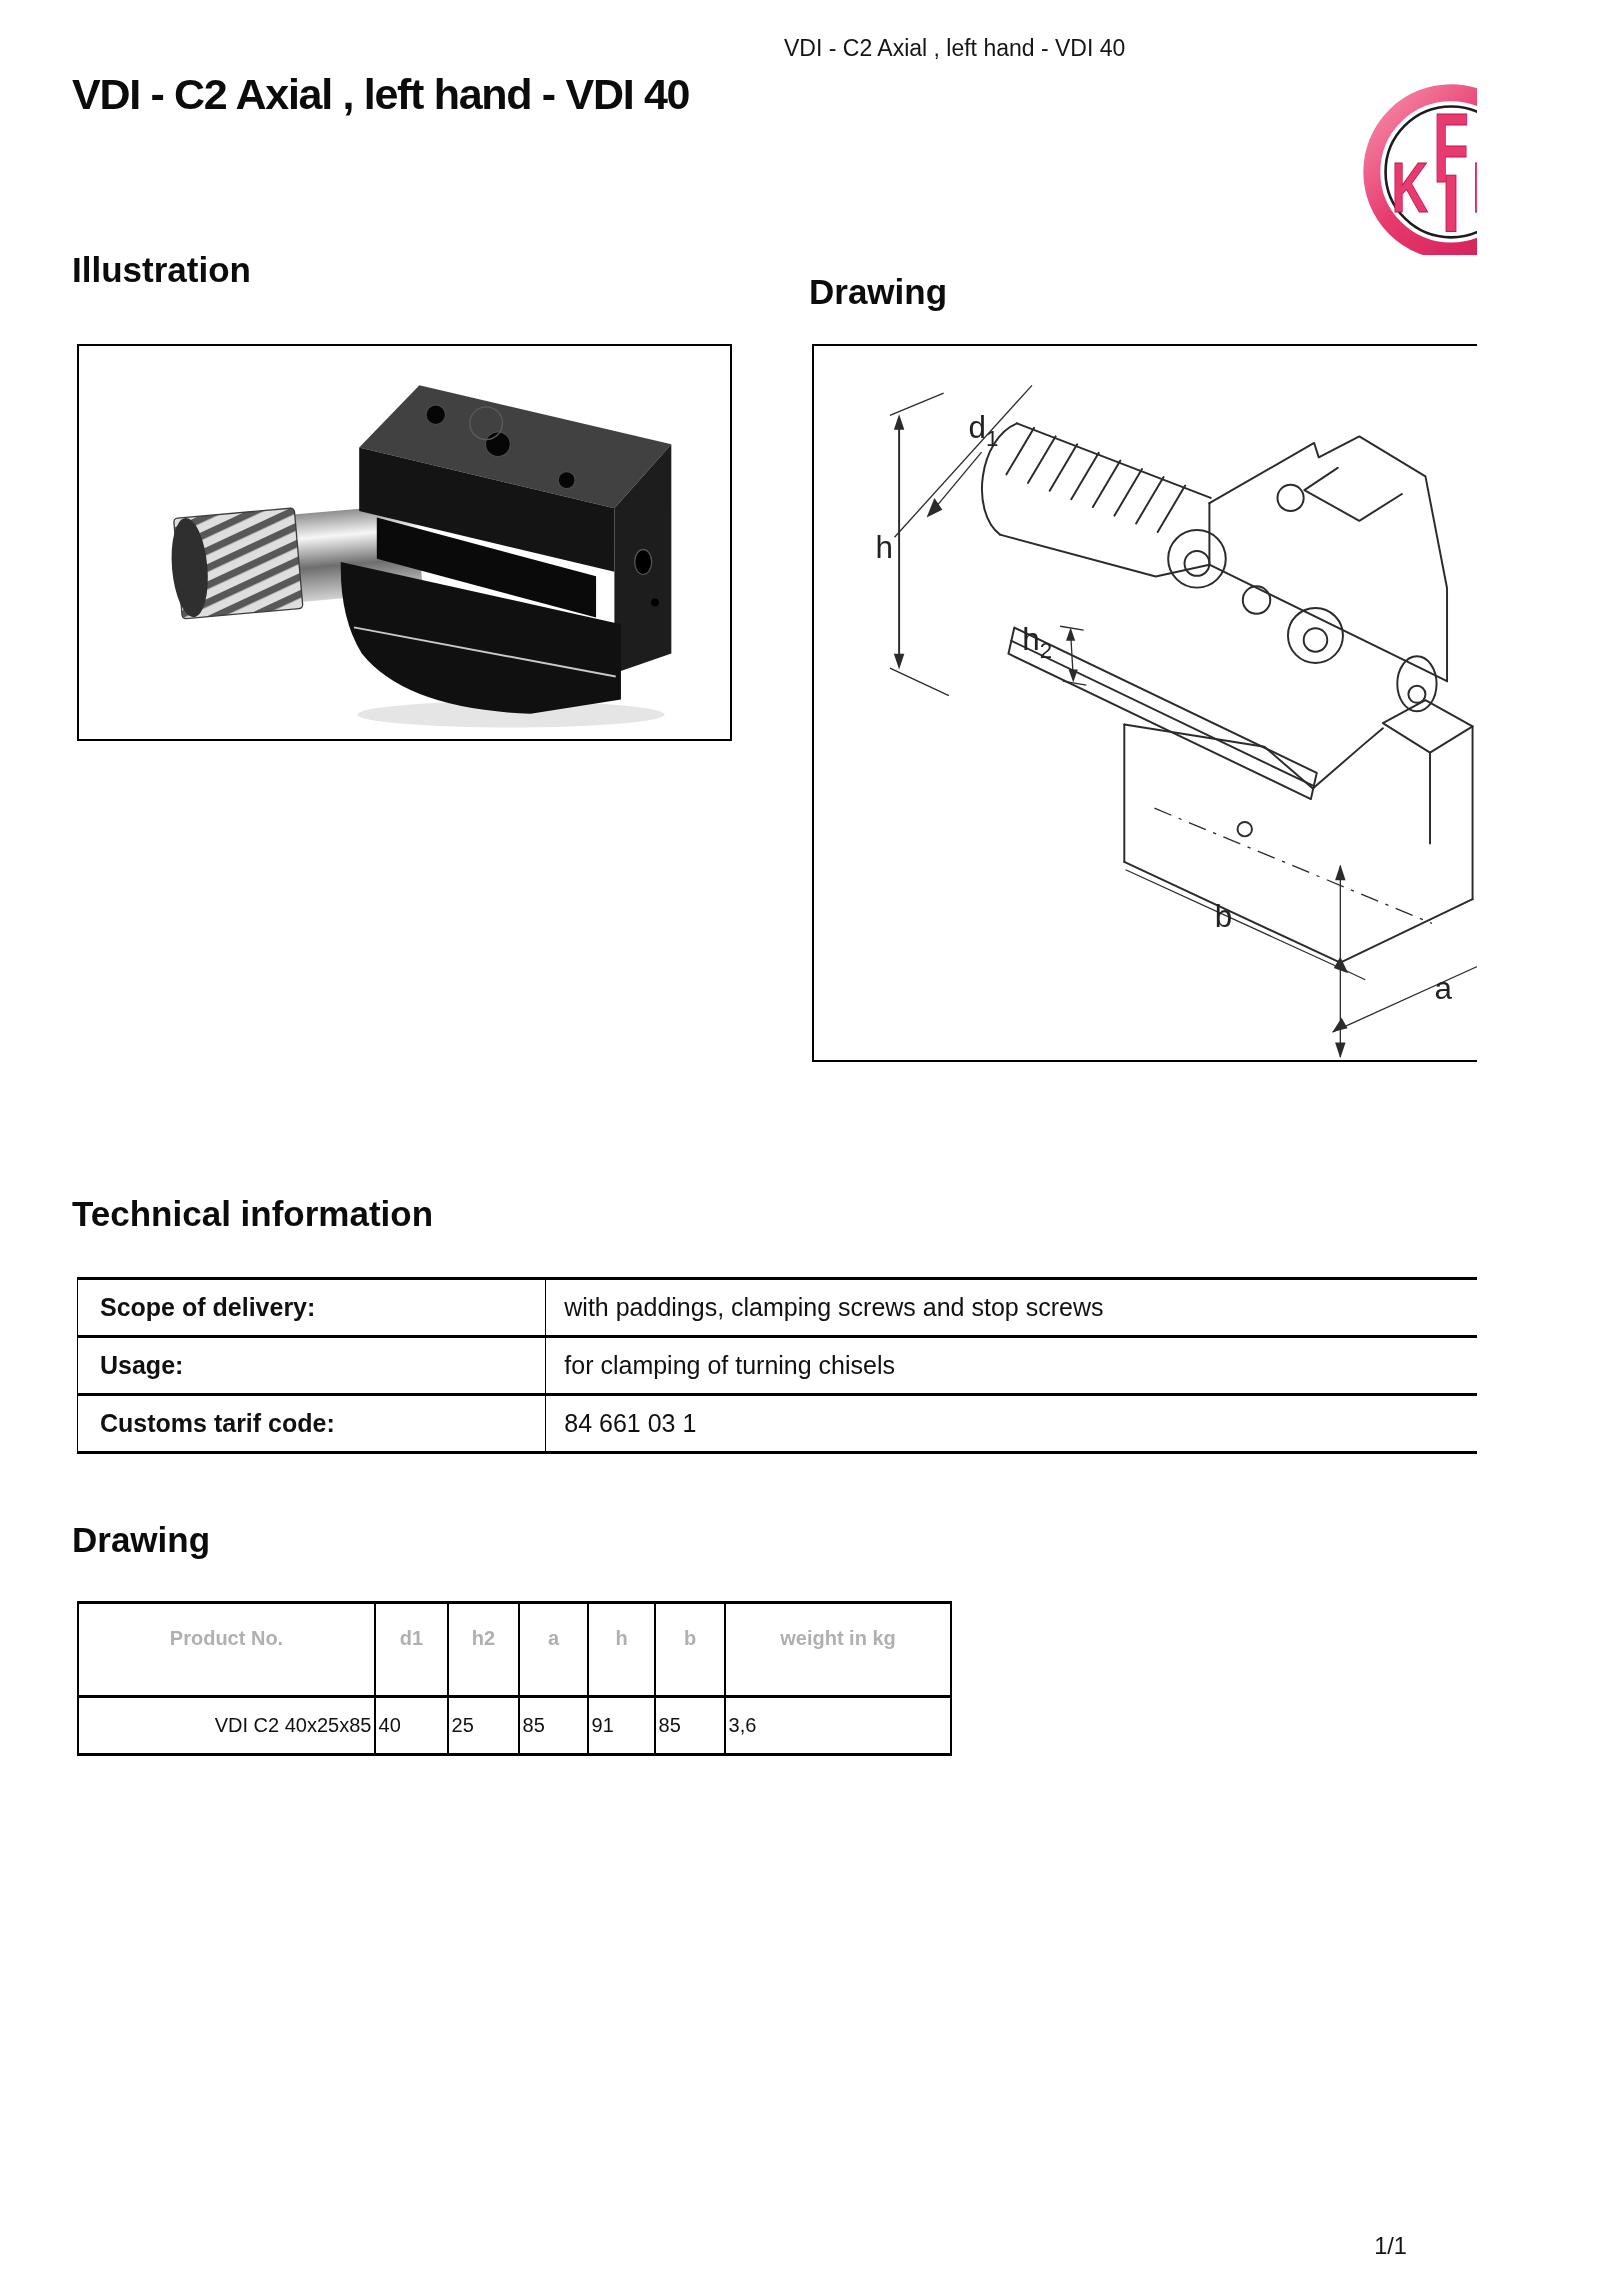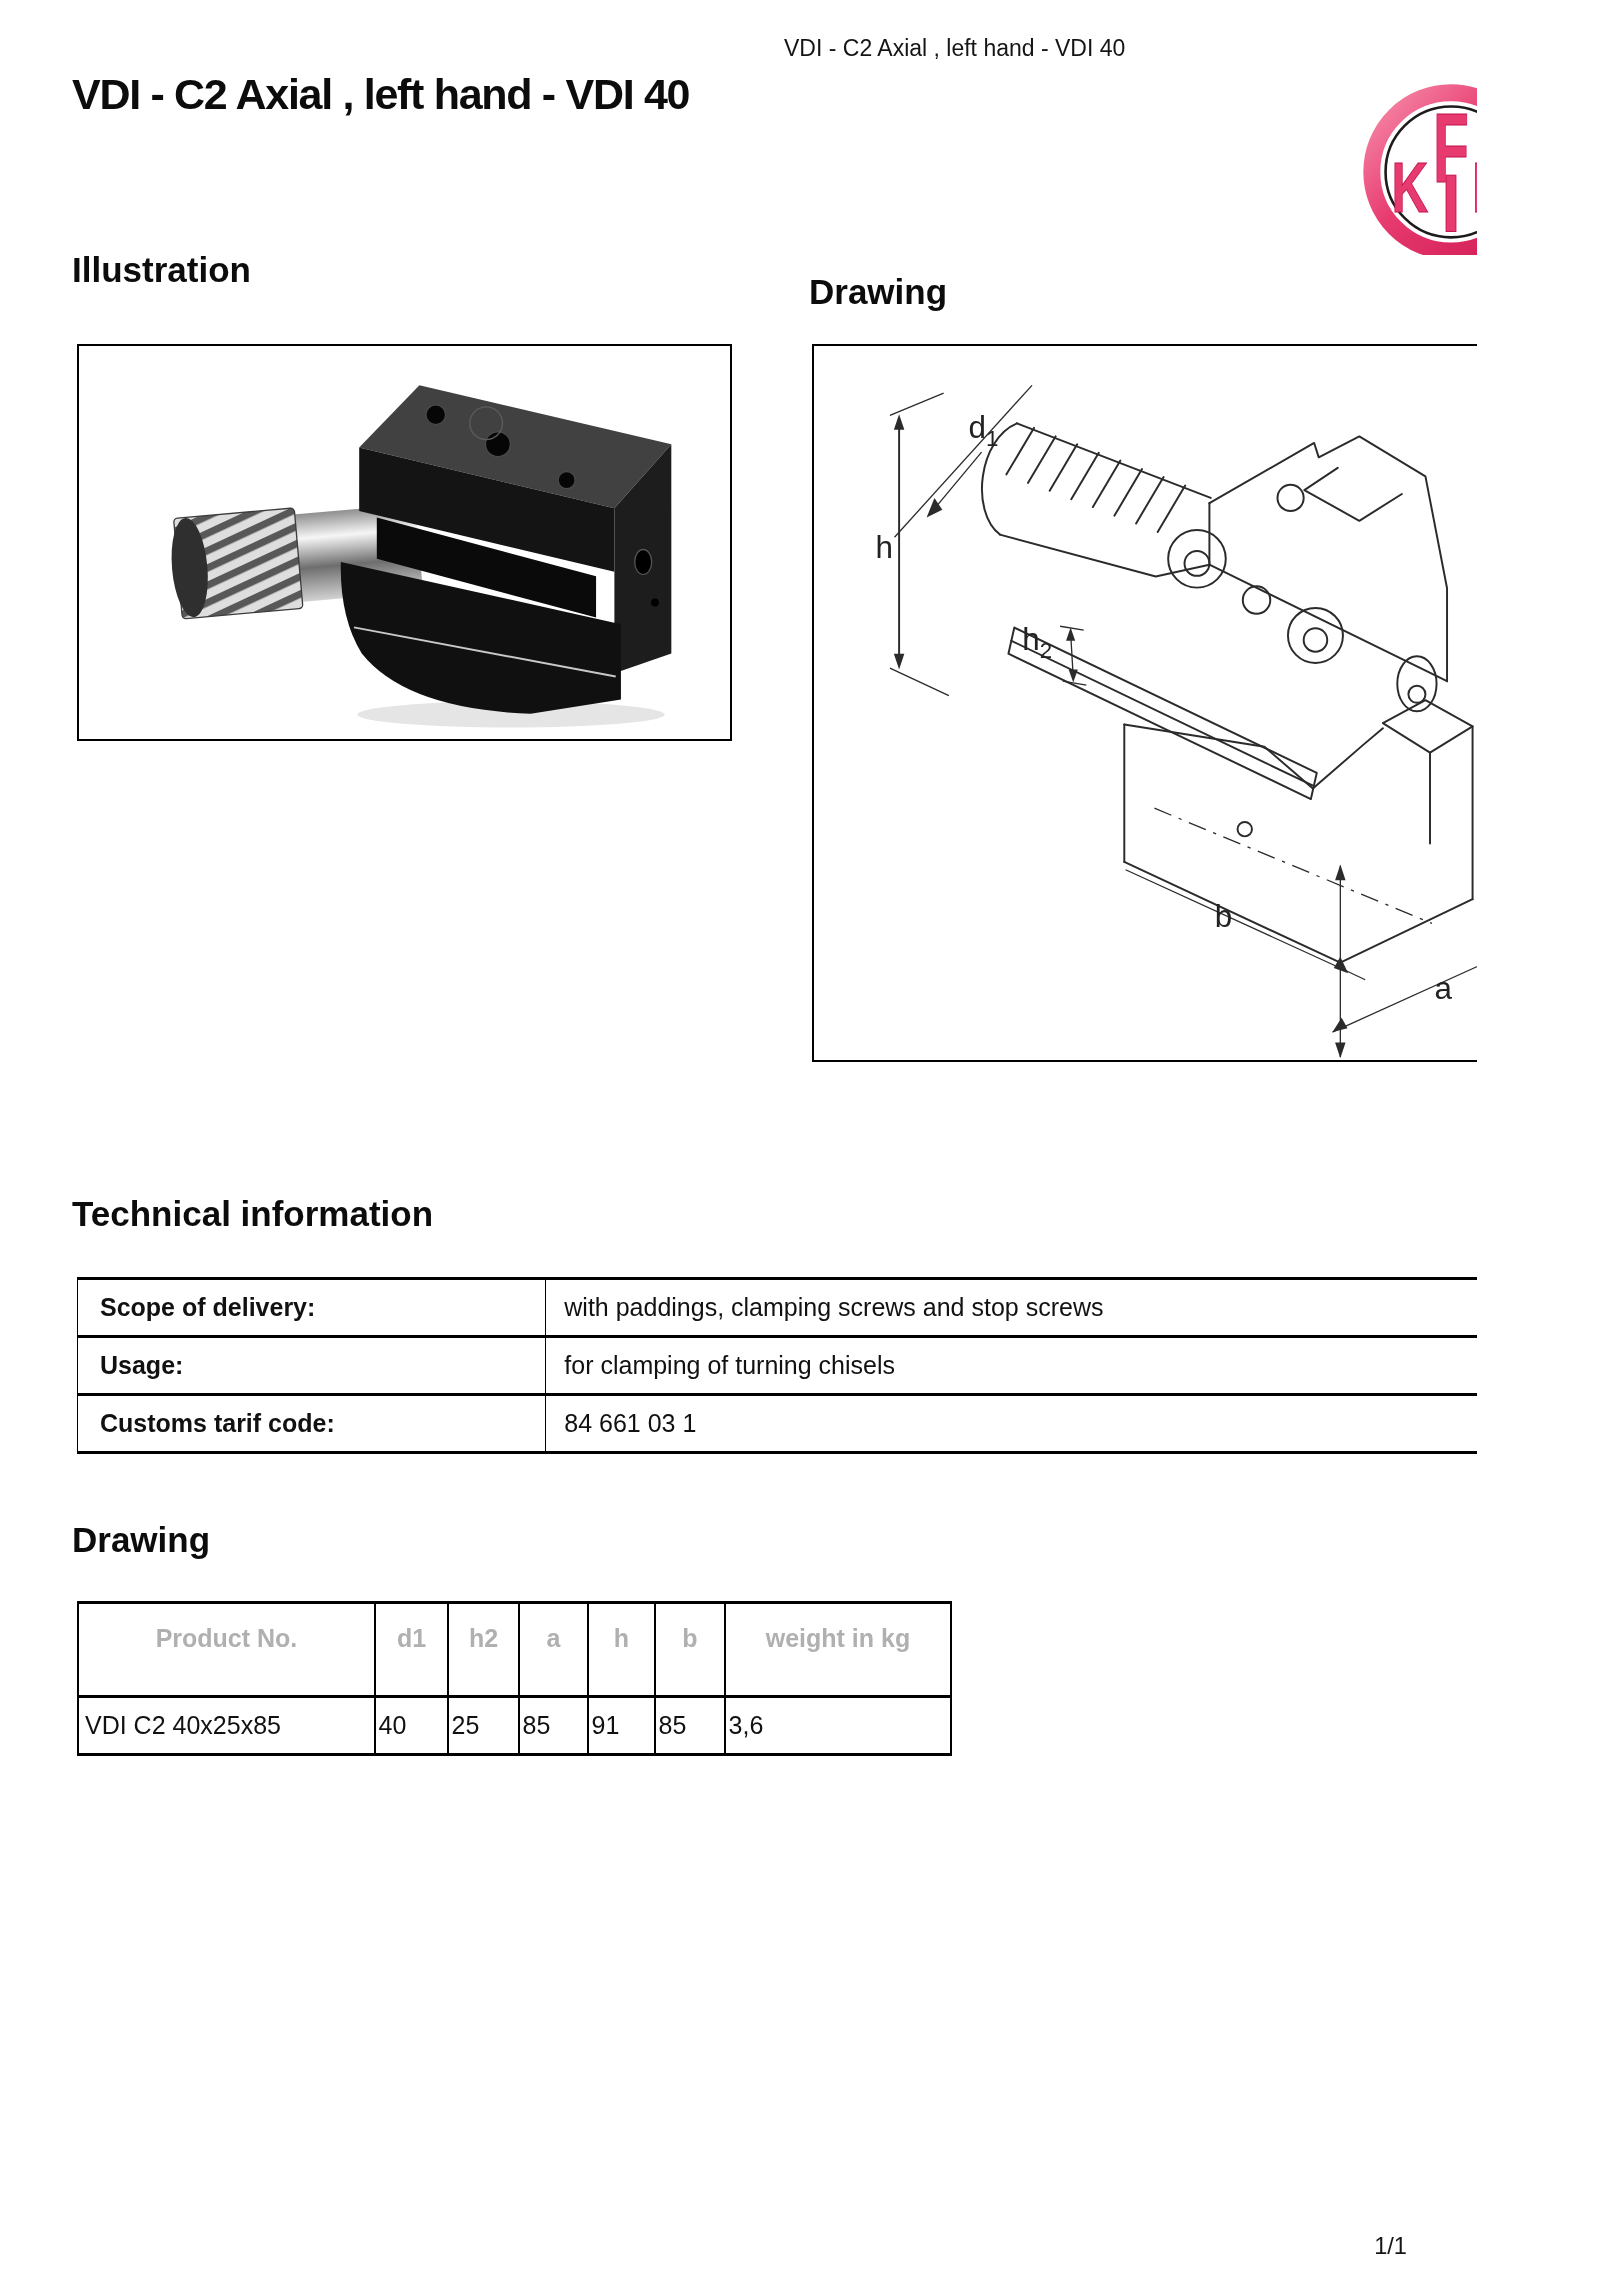--- a/index.html
+++ b/index.html
@@ -51,34 +51,34 @@
   .tech-table tr{
     border-top:3.3px solid #000; border-bottom:3.3px solid #000;
   }
   .tech-table .lbl{font-weight:bold;}
   .tech-table .val{padding-left:18.3px;}
   
   .var-table{
     position:absolute; left:77px; top:1601px;
     width:872px;
     border-collapse:collapse; table-layout:fixed;
-    font-size:25px;
+    font-size:20px;
   }
   .var-table th{
     border:2px solid #000;
     height:94px; vertical-align:middle;
     color:#b0b0b0; font-weight:bold; text-align:center;
     padding:0 2.6px 22px 2.6px; box-sizing:border-box;
   }
   .var-table td{
     border:2px solid #000;
     height:58px; vertical-align:middle; text-align:left;
     padding:0 2.6px; box-sizing:border-box;
   }
-  .var-table td.name{text-align:left; padding-left:6px;margin-top:44px;}
+  .var-table td.name{text-align:right; padding-left:6px;margin-top:44px;}
   .var-table thead tr{border-top:3.3px solid #000; border-bottom:3.3px solid #000;}
   .var-table tbody tr{border-bottom:3.3px solid #000;}
   
   .sketch{stroke:#2b2b2b; stroke-width:3; fill:none; stroke-linejoin:round; stroke-linecap:round;}
   .sketch-thin{stroke:#2b2b2b; stroke-width:2; fill:none;}
   .arr{fill:#2b2b2b; stroke:none;}
   .dlabel{font-family:"Liberation Sans",sans-serif; font-size:48px; fill:#222;}
   .dsub{font-size:34px;}
   .logo-letter{font-family:"Liberation Sans",sans-serif; font-weight:bold; fill:#e73a6e; stroke:#c2124d; stroke-width:1.5px;}
 </style>

